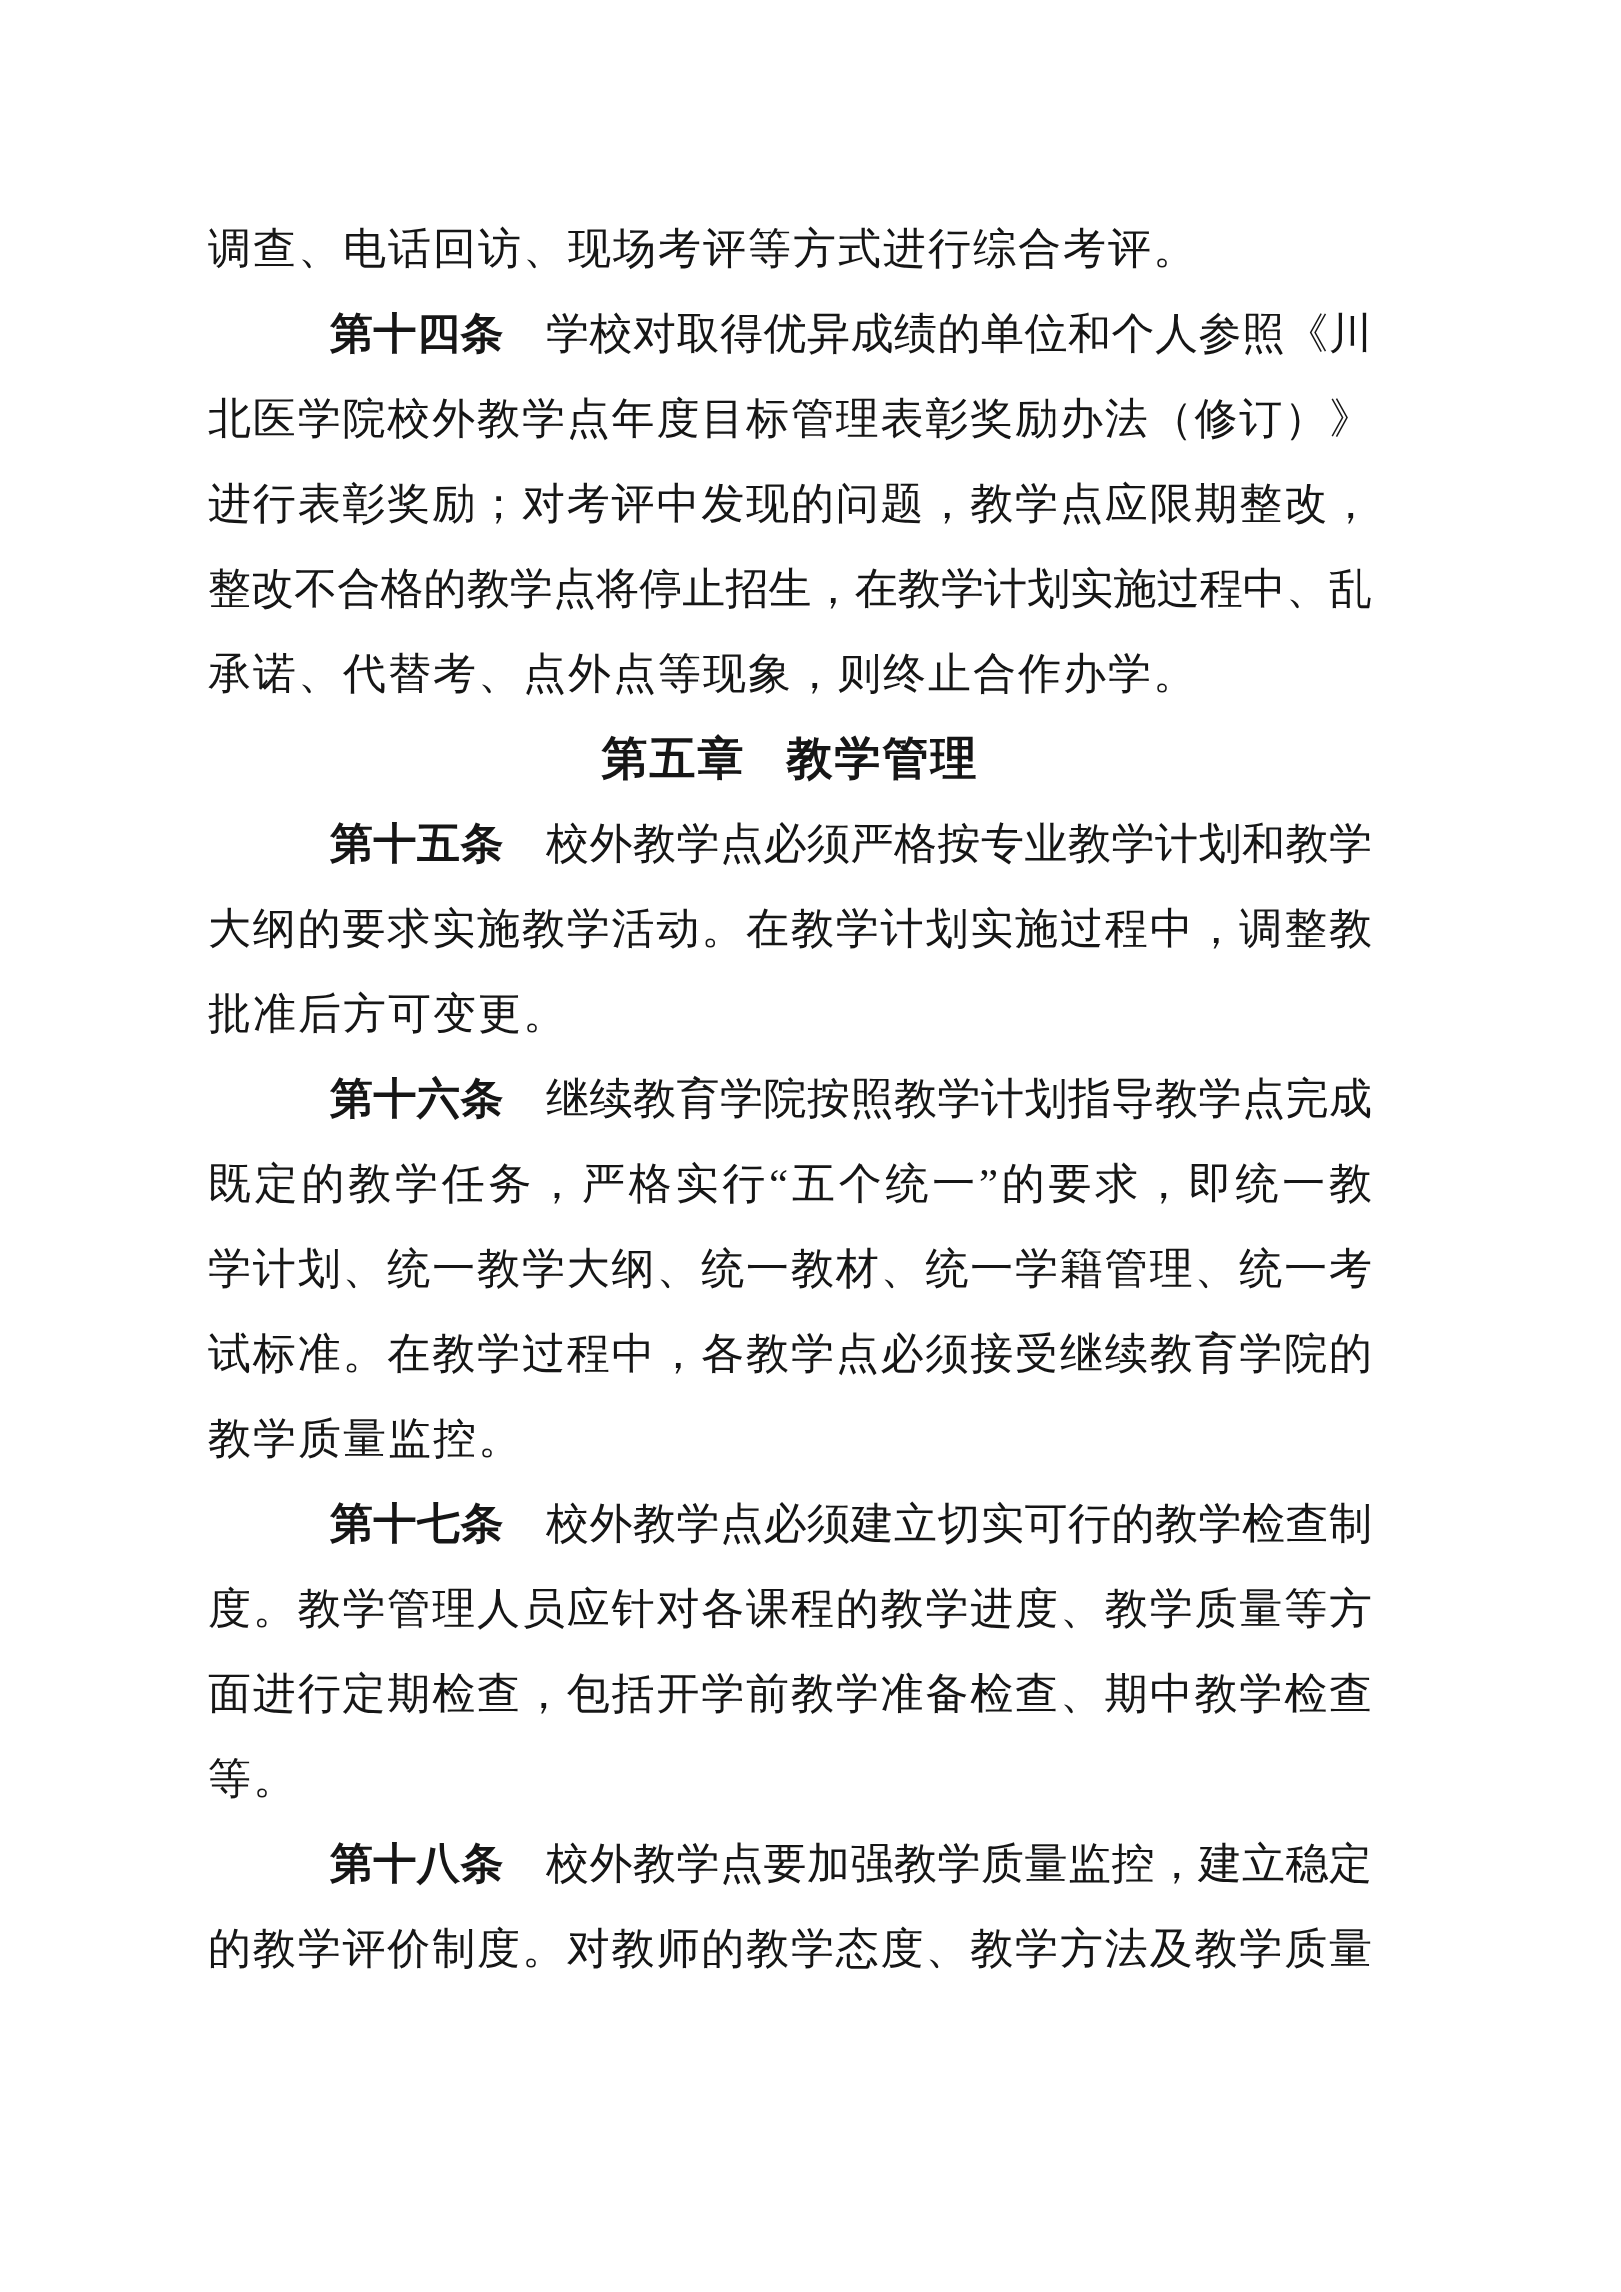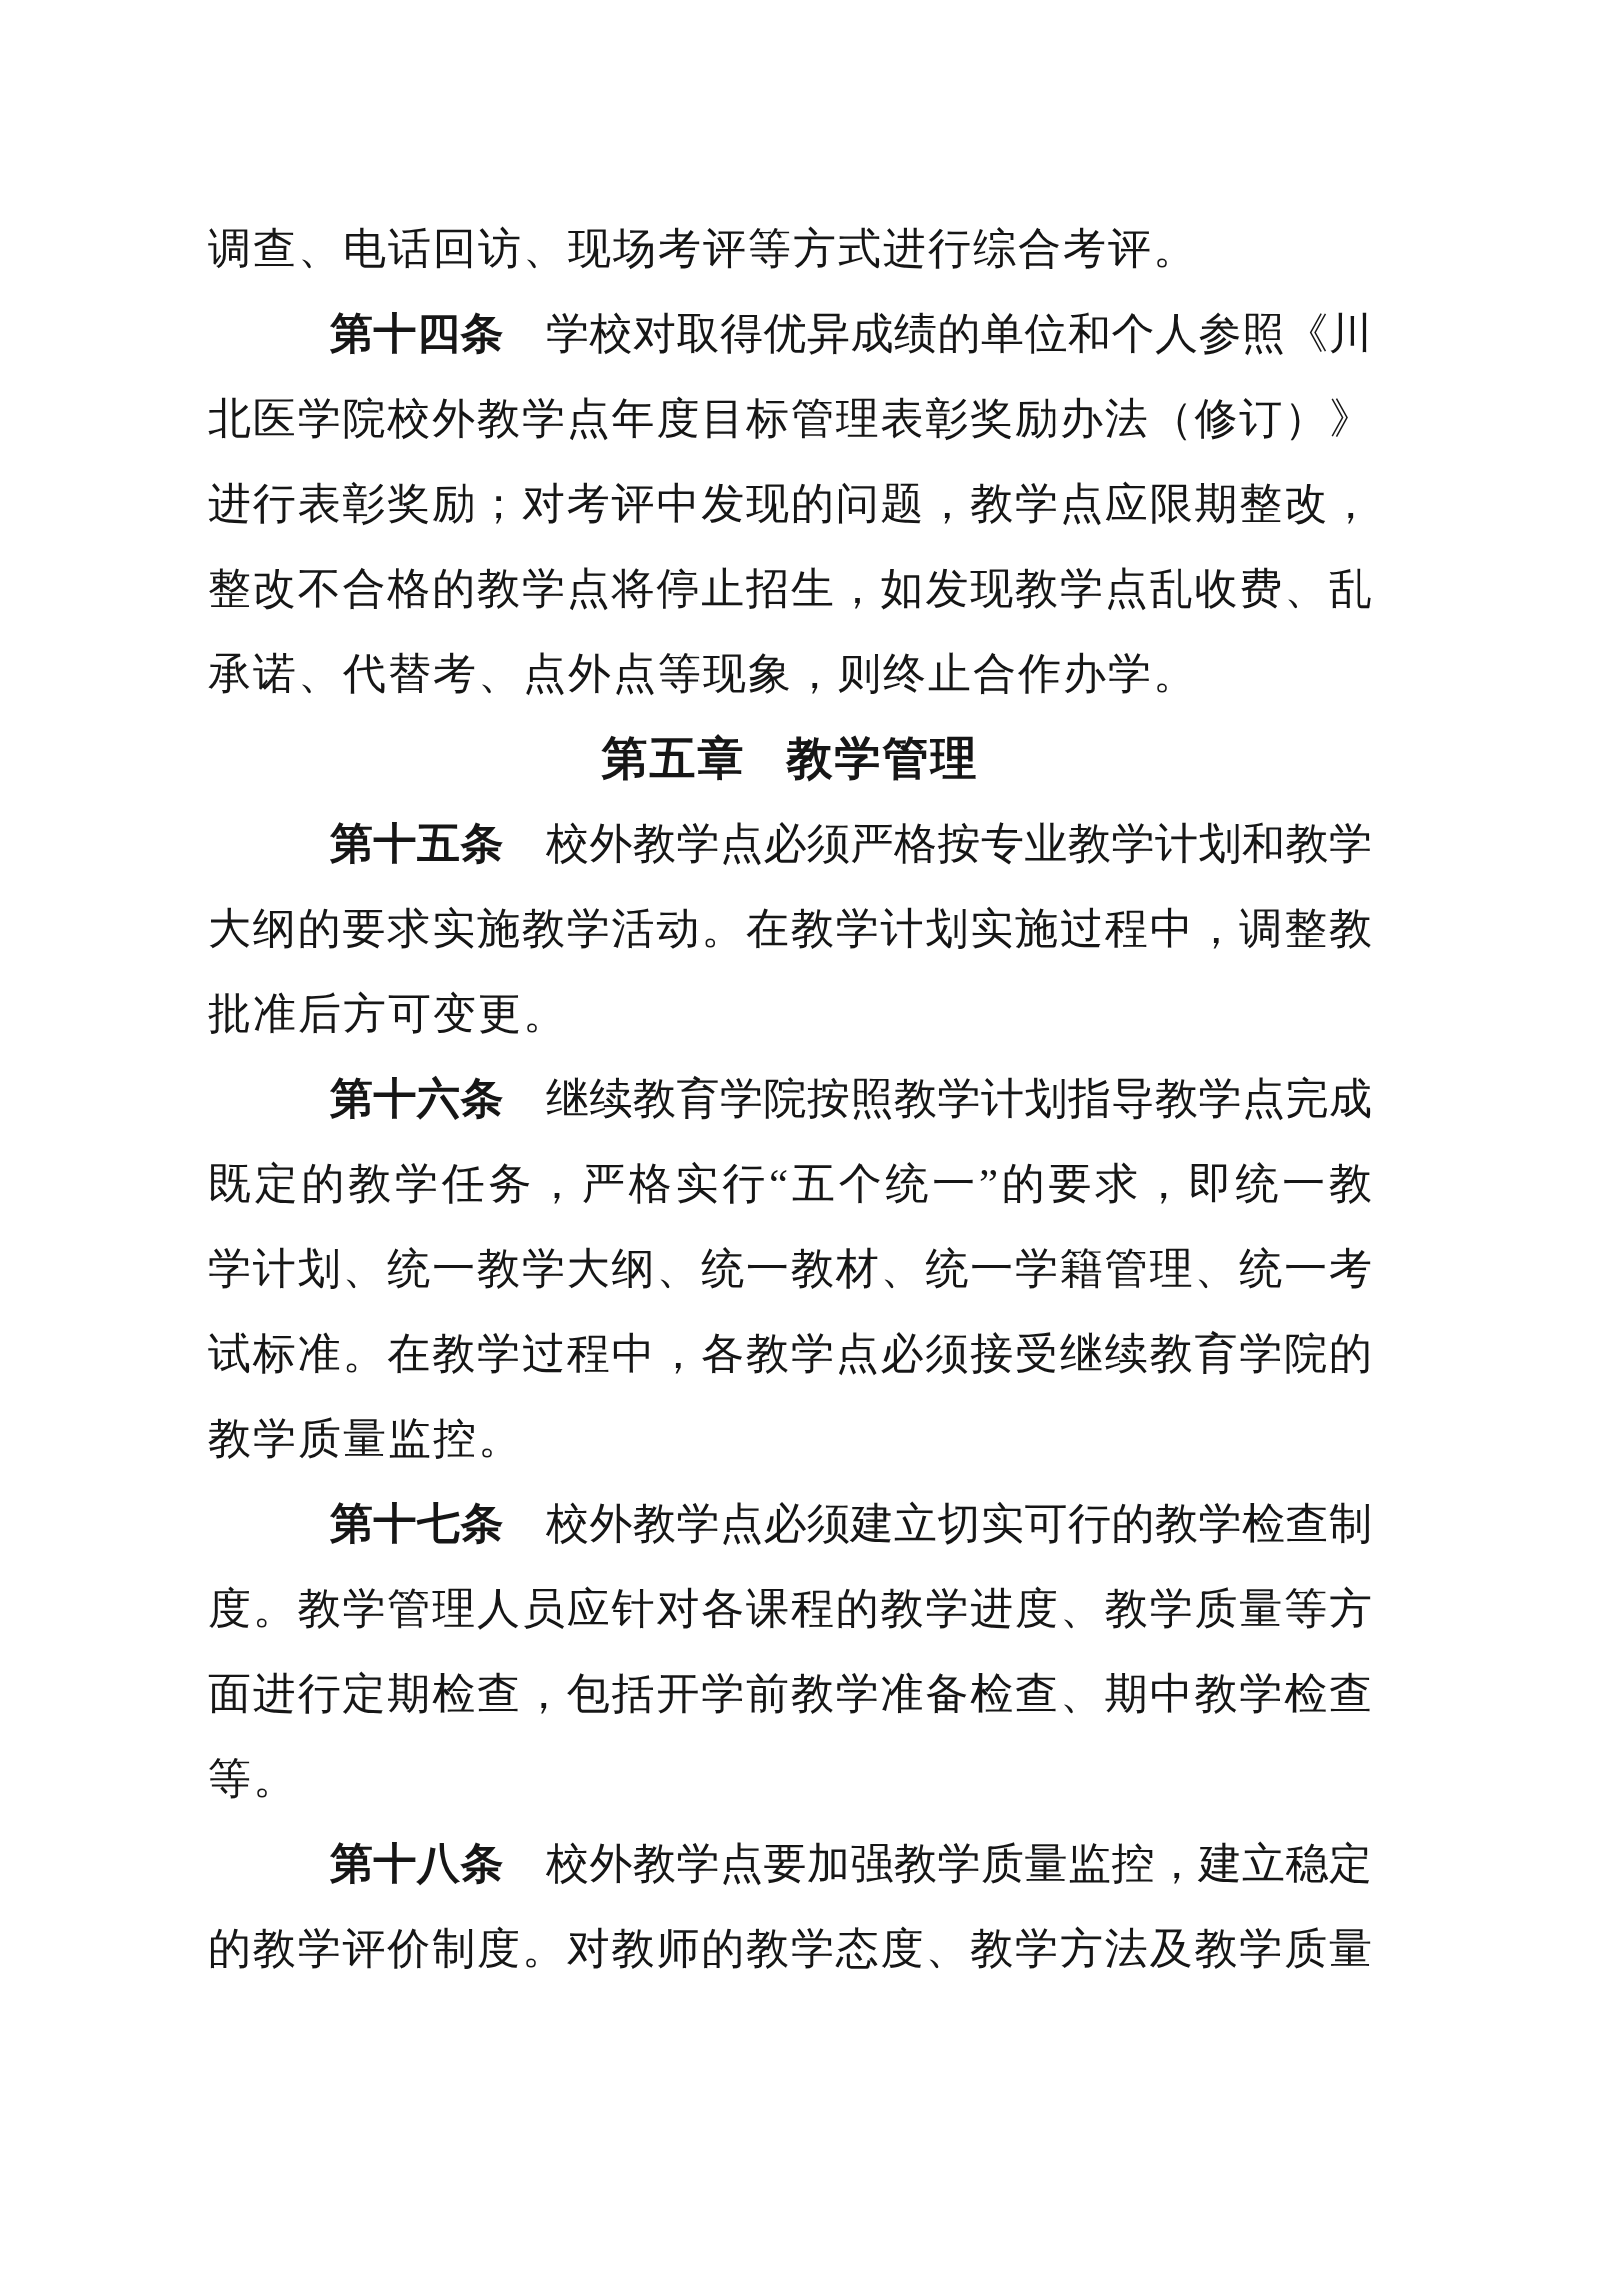--- a/index.html
+++ b/index.html
@@ -58,21 +58,21 @@
   <div class="text-block">
 
     <div class="line"><span>调查、电话回访、现场考评等方式进行综合考评。</span></div>
 
     <div class="line justify indent"><span class="article-label">第十四条</span><span>学校对取得优异成绩的单位和个人参照《川</span></div>
 
     <div class="line justify"><span>北医学院校外教学点年度目标管理表彰奖励办法（修订）》</span></div>
 
     <div class="line justify"><span>进行表彰奖励；对考评中发现的问题，教学点应限期整改，</span></div>
 
-    <div class="line justify"><span>整改不合格的教学点将停止招生，如发现教学点乱收费、乱</span></div>
+    <div class="line justify"><span>整改不合格的教学点将停止招生，在教学计划实施过程中、乱</span></div>
 
     <div class="line"><span>承诺、代替考、点外点等现象，则终止合作办学。</span></div>
 
     <div class="line heading"><span class="heading-label">第五章</span><span>教学管理</span></div>
 
     <div class="line justify indent"><span class="article-label">第十五条</span><span>校外教学点必须严格按专业教学计划和教学</span></div>
 
     <div class="line justify"><span>大纲的要求实施教学活动。在教学计划实施过程中，调整教</span></div>
 
 

